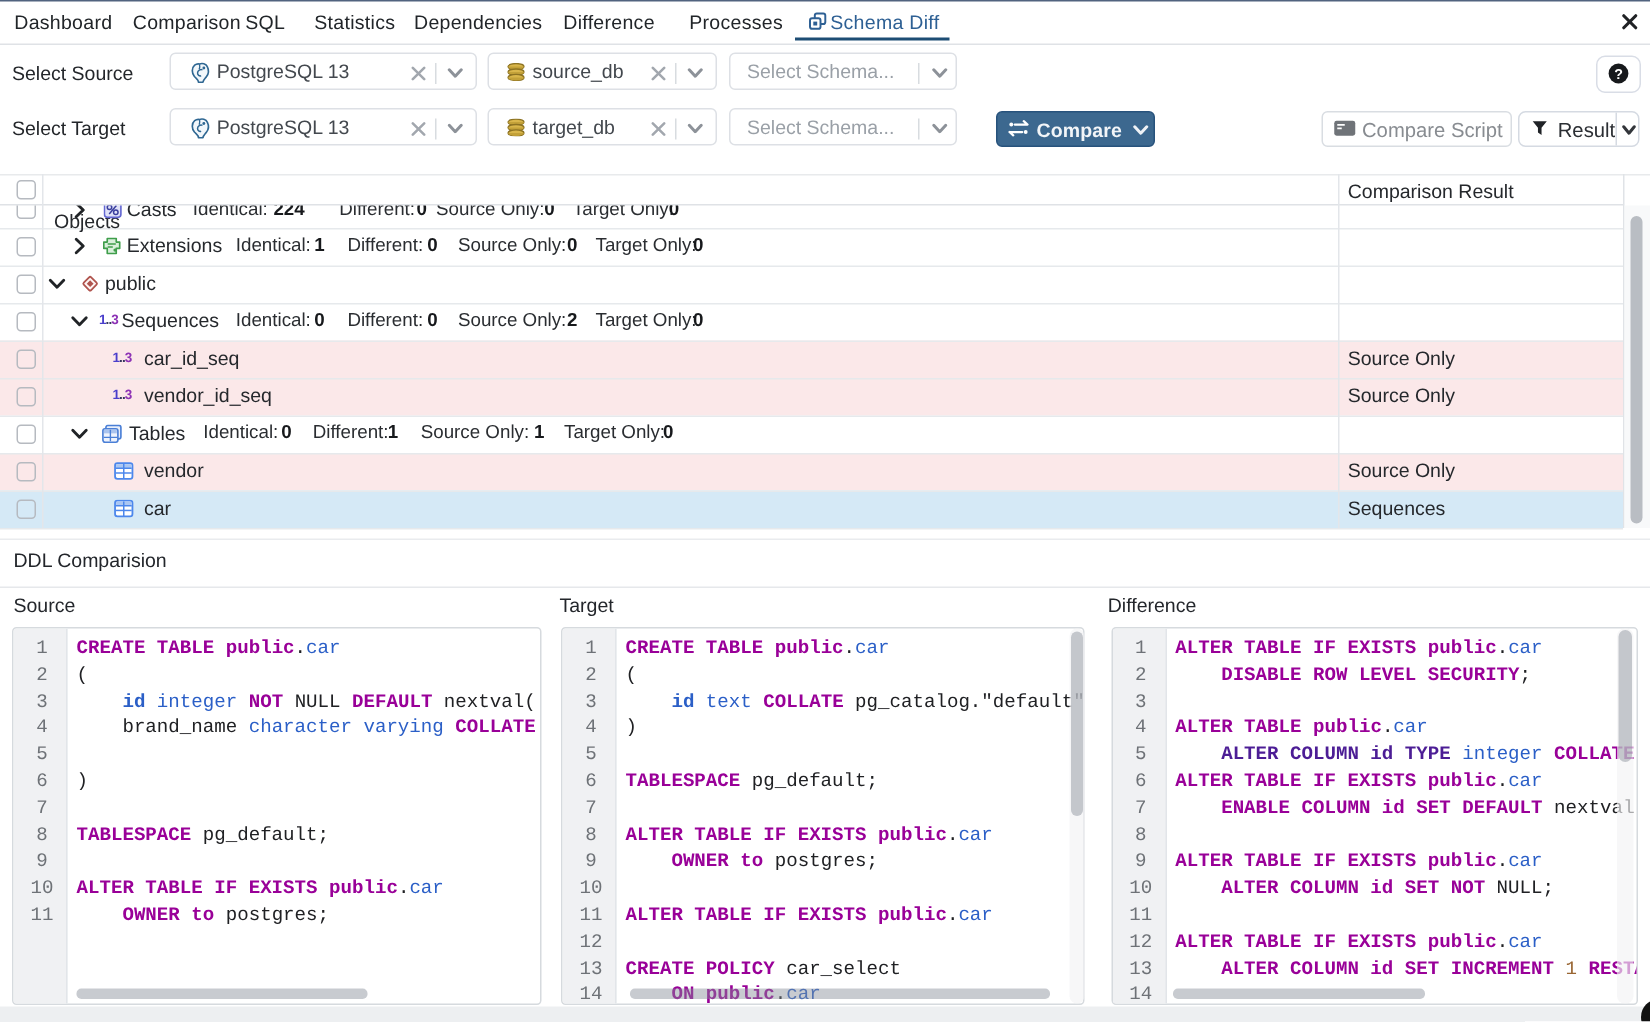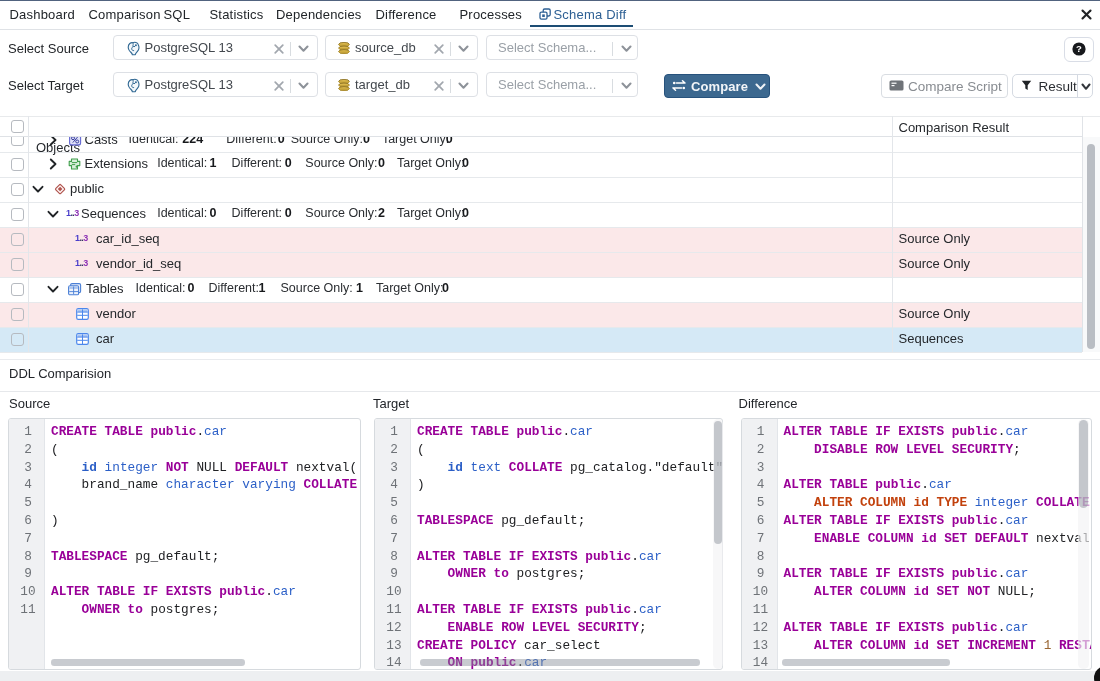--- a/index.html
+++ b/index.html
@@ -332,37 +332,36 @@
 <div class="cl" style="top:93.0px;"><b style="color:#990098">TABLESPACE</b> pg_default;</div>
 <div class="ln" style="top:110.80000000000001px;">7</div>
 <div class="ln" style="top:128.60000000000002px;">8</div>
 <div class="cl" style="top:128.60000000000002px;"><b style="color:#990098">ALTER TABLE IF EXISTS</b> <b style="color:#990098">public</b>.<span style="color:#2b5fc7">car</span></div>
 <div class="ln" style="top:146.4px;">9</div>
 <div class="cl" style="top:146.4px;">&nbsp;&nbsp;&nbsp;&nbsp;<b style="color:#990098">OWNER to</b> postgres;</div>
 <div class="ln" style="top:164.20000000000002px;">10</div>
 <div class="ln" style="top:182.0px;">11</div>
 <div class="cl" style="top:182.0px;"><b style="color:#990098">ALTER TABLE IF EXISTS</b> <b style="color:#990098">public</b>.<span style="color:#2b5fc7">car</span></div>
 <div class="ln" style="top:199.8px;">12</div>
-<div class="cl" style="top:199.8px;">&nbsp;&nbsp;&nbsp;&nbsp;<b style="color:#990098">ENABLE ROW LEVEL SECURITY</b>;</div>
 <div class="ln" style="top:217.60000000000002px;">13</div>
 <div class="cl" style="top:217.60000000000002px;"><b style="color:#990098">CREATE POLICY</b> car_select</div>
 <div class="ln" style="top:235.4px;">14</div>
 <div class="cl" style="top:235.4px;">&nbsp;&nbsp;&nbsp;&nbsp;<b style="color:#990098">ON</b> <b style="color:#990098">public</b>.<span style="color:#2b5fc7">car</span></div>
 </div>
 <div style="position:absolute;left:740.5px;top:418.0px;width:351.5px;height:251.5px;border:1px solid #d6dade;border-radius:3px;background:#fff;overflow:hidden;box-sizing:border-box;">
 <div style="position:absolute;left:0;top:0;width:36px;height:251.5px;background:#f0f1f3;border-right:1px solid #e2e5e9;"></div>
 <div class="ln" style="top:4.0px;">1</div>
 <div class="cl" style="top:4.0px;"><b style="color:#990098">ALTER TABLE IF EXISTS</b> <b style="color:#990098">public</b>.<span style="color:#2b5fc7">car</span></div>
 <div class="ln" style="top:21.8px;">2</div>
 <div class="cl" style="top:21.8px;">&nbsp;&nbsp;&nbsp;&nbsp;<b style="color:#990098">DISABLE ROW LEVEL SECURITY</b>;</div>
 <div class="ln" style="top:39.6px;">3</div>
 <div class="ln" style="top:57.400000000000006px;">4</div>
 <div class="cl" style="top:57.400000000000006px;"><b style="color:#990098">ALTER TABLE</b> <b style="color:#990098">public</b>.<span style="color:#2b5fc7">car</span></div>
 <div class="ln" style="top:75.2px;">5</div>
-<div class="cl" style="top:75.2px;">&nbsp;&nbsp;&nbsp;&nbsp;<b style="color:#c2410c">ALTER COLUMN id TYPE</b> <span style="color:#2b5fc7">integer</span> <b style="color:#990098">COLLATE</b></div>
+<div class="cl" style="top:75.2px;">&nbsp;&nbsp;&nbsp;&nbsp;<b style="color:#4c1d95">ALTER COLUMN id TYPE</b> <span style="color:#2b5fc7">integer</span> <b style="color:#990098">COLLATE</b></div>
 <div class="ln" style="top:93.0px;">6</div>
 <div class="cl" style="top:93.0px;"><b style="color:#990098">ALTER TABLE IF EXISTS</b> <b style="color:#990098">public</b>.<span style="color:#2b5fc7">car</span></div>
 <div class="ln" style="top:110.80000000000001px;">7</div>
 <div class="cl" style="top:110.80000000000001px;">&nbsp;&nbsp;&nbsp;&nbsp;<b style="color:#990098">ENABLE COLUMN id SET DEFAULT</b> nextval(<span style="color:#b5360f">'</span></div>
 <div class="ln" style="top:128.60000000000002px;">8</div>
 <div class="ln" style="top:146.4px;">9</div>
 <div class="cl" style="top:146.4px;"><b style="color:#990098">ALTER TABLE IF EXISTS</b> <b style="color:#990098">public</b>.<span style="color:#2b5fc7">car</span></div>
 <div class="ln" style="top:164.20000000000002px;">10</div>
 <div class="cl" style="top:164.20000000000002px;">&nbsp;&nbsp;&nbsp;&nbsp;<b style="color:#990098">ALTER COLUMN id SET NOT</b> NULL;</div>
 <div class="ln" style="top:182.0px;">11</div>

